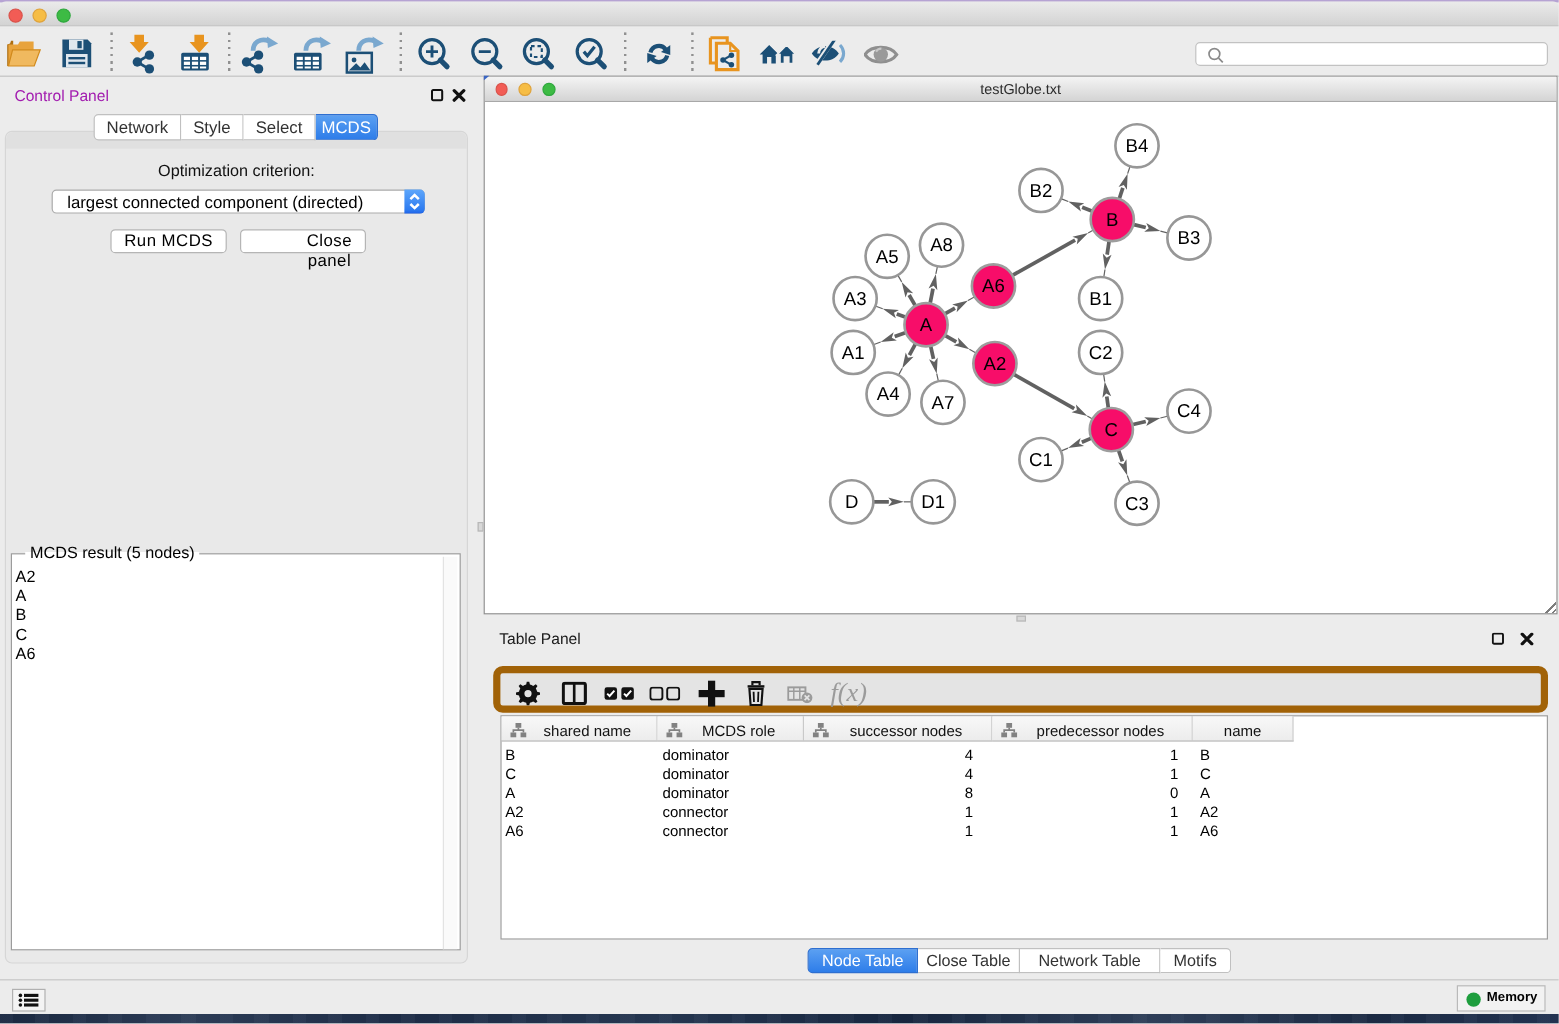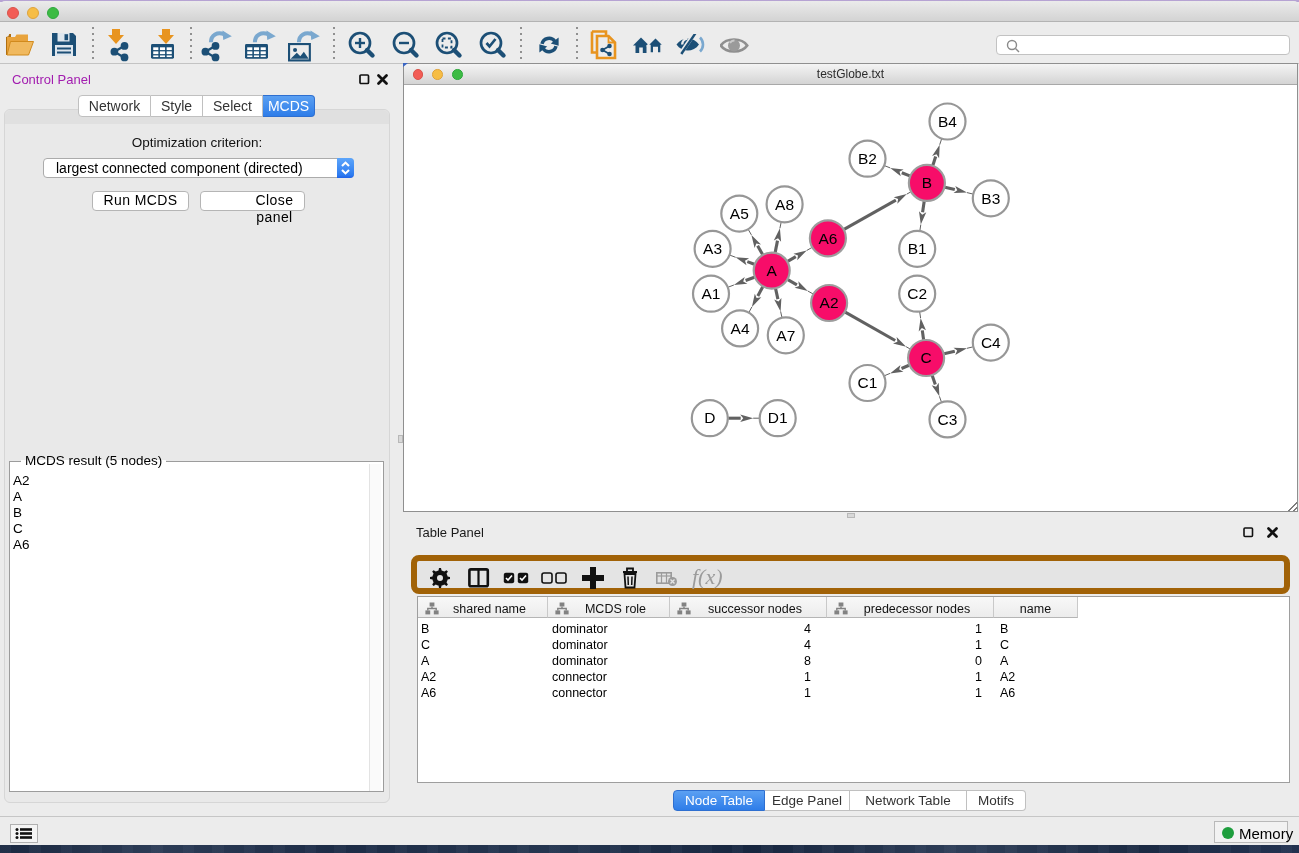--- a/index.html
+++ b/index.html
@@ -87,21 +87,21 @@
 
 
 #bot-tabs { left:673px; top:790px; }
 #bot-tabs .tab { font-size:13.5px; height:21px; }
 
 
 #statusline { position:absolute; left:0; top:816px; width:1299px; height:0; border-top:1px solid #c6c6c6; }
 #listbtn { position:absolute; left:10px; top:824px; width:28px; height:19px; background:#f4f4f4;
   border:1px solid #b0b0b0; }
 #membtn { position:absolute; left:1214px; top:821px; width:74px; height:22px; background:#f2f2f2;
-  border:1px solid #b9b9b9; font-size:15px; color:#000; }
+  border:1px solid #b9b9b9; font-size:11px; color:#000;font-weight:bold; }
 #membtn .dot { position:absolute; left:7px; top:5px; width:12px; height:12px; border-radius:50%; background:#1e9e3e; }
 #membtn .mtext { position:absolute; left:24px; top:3px; }
 </style>
 </head>
 <body>
 <div id="desktop-top"></div>
 
 <div id="titlebar">
   <div class="tl" style="left:7px; background:#f25c55; border:0.5px solid #d9534b;"></div>
   <div class="tl" style="left:26.5px; background:#f6bd45; border:0.5px solid #dfa33c;"></div>
@@ -526,21 +526,21 @@
 <div class="td" style="left:582px;top:72px">A2</div>
 <div class="td" style="left:3px;top:88px">A6</div>
 <div class="td" style="left:134px;top:88px">connector</div>
 <div class="td" style="left:252px;top:88px;width:141px;text-align:right">1</div>
 <div class="td" style="left:409px;top:88px;width:155px;text-align:right">1</div>
 <div class="td" style="left:582px;top:88px">A6</div>
 </div>
 
 <div class="tabbar" id="bot-tabs">
   <div class="tab sel" style="width:92px">Node Table</div>
-  <div class="tab" style="width:85px">Edge Panel</div>
+  <div class="tab" style="width:85px">Close Table</div>
   <div class="tab" style="width:117px">Network Table</div>
   <div class="tab" style="width:59px">Motifs</div>
 </div>
 
 <div id="statusline"></div>
 <div id="listbtn">
   <svg width="26" height="17" viewBox="0 0 26 17">
     <circle cx="6" cy="4.5" r="1.5" fill="#111"></circle>
       <rect x="9" y="3.2" width="12" height="2.6" fill="#111"></rect>
     <circle cx="6" cy="8.5" r="1.5" fill="#111"></circle>

